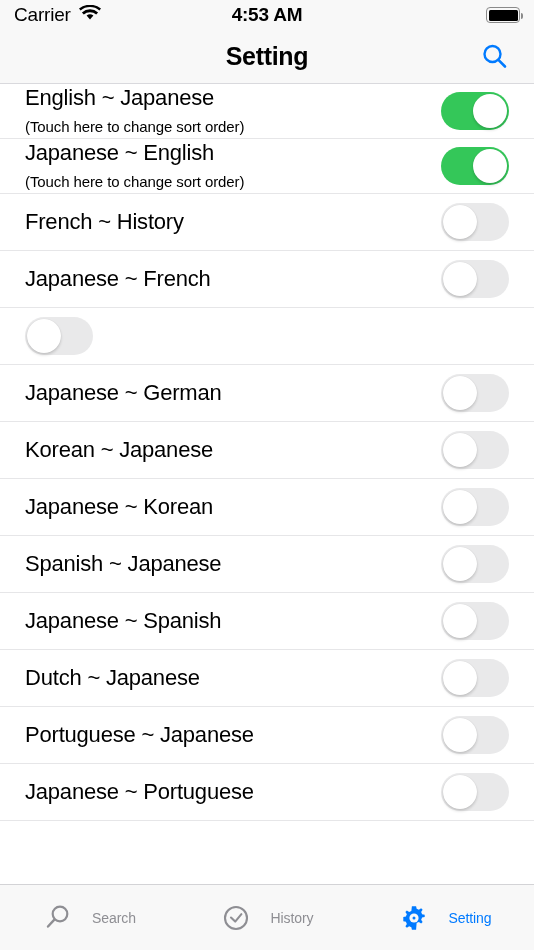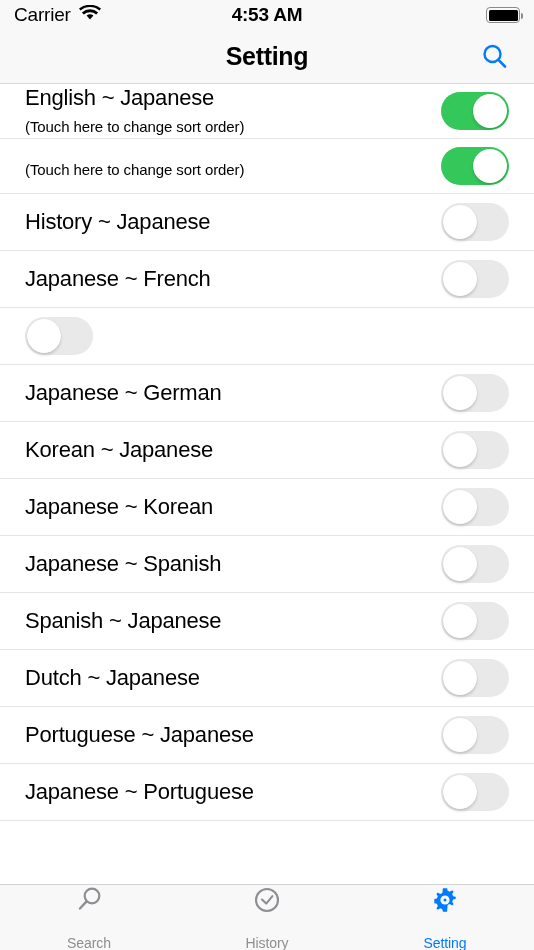--- a/index.html
+++ b/index.html
@@ -119,21 +119,21 @@
 
   
   .tabbar {
     flex:0 0 66px; height:66px;
     background:#f8f8f8;
     border-top:1px solid #d3d3d6;
     display:flex;
   }
   .tab {
     flex:1 1 0;
-    display:flex; flex-direction:column;
+    display:flex; flex-direction:row;
     align-items:center; justify-content:center;
     gap:20px;
     cursor:pointer;
   }
   .tab-label {
     font-size:14px; color:#8e8e93; letter-spacing:-0.1px;
   }
   .tab.active .tab-label { color:#007aff; }
   .tab-icon { height:30px; display:flex; align-items:center; justify-content:center; }
 </style>
@@ -176,29 +176,30 @@
         <div class="row-text">
           <div class="row-title">English ~ Japanese</div>
           <div class="row-sub">(Touch here to change sort order)</div>
         </div>
         <div class="switch on">
           <div class="knob"></div>
         </div>
       </div>
       <div class="row tall">
         <div class="row-text">
+          <div class="row-title">Japanese ~ English</div>
           <div class="row-sub">(Touch here to change sort order)</div>
         </div>
         <div class="switch on">
           <div class="knob"></div>
         </div>
       </div>
       <div class="row">
         <div class="row-text">
-          <div class="row-title">History ~ Japanese</div>
+          <div class="row-title">French ~ History</div>
         </div>
         <div class="switch">
           <div class="knob"></div>
         </div>
       </div>
       <div class="row">
         <div class="row-text">
           <div class="row-title">Japanese ~ French</div>
         </div>
         <div class="switch">
@@ -229,29 +230,29 @@
       <div class="row">
         <div class="row-text">
           <div class="row-title">Japanese ~ Korean</div>
         </div>
         <div class="switch">
           <div class="knob"></div>
         </div>
       </div>
       <div class="row">
         <div class="row-text">
+          <div class="row-title">Spanish ~ Japanese</div>
+        </div>
+        <div class="switch">
+          <div class="knob"></div>
+        </div>
+      </div>
+      <div class="row">
+        <div class="row-text">
           <div class="row-title">Japanese ~ Spanish</div>
-        </div>
-        <div class="switch">
-          <div class="knob"></div>
-        </div>
-      </div>
-      <div class="row">
-        <div class="row-text">
-          <div class="row-title">Spanish ~ Japanese</div>
         </div>
         <div class="switch">
           <div class="knob"></div>
         </div>
       </div>
       <div class="row">
         <div class="row-text">
           <div class="row-title">Dutch ~ Japanese</div>
         </div>
         <div class="switch">

